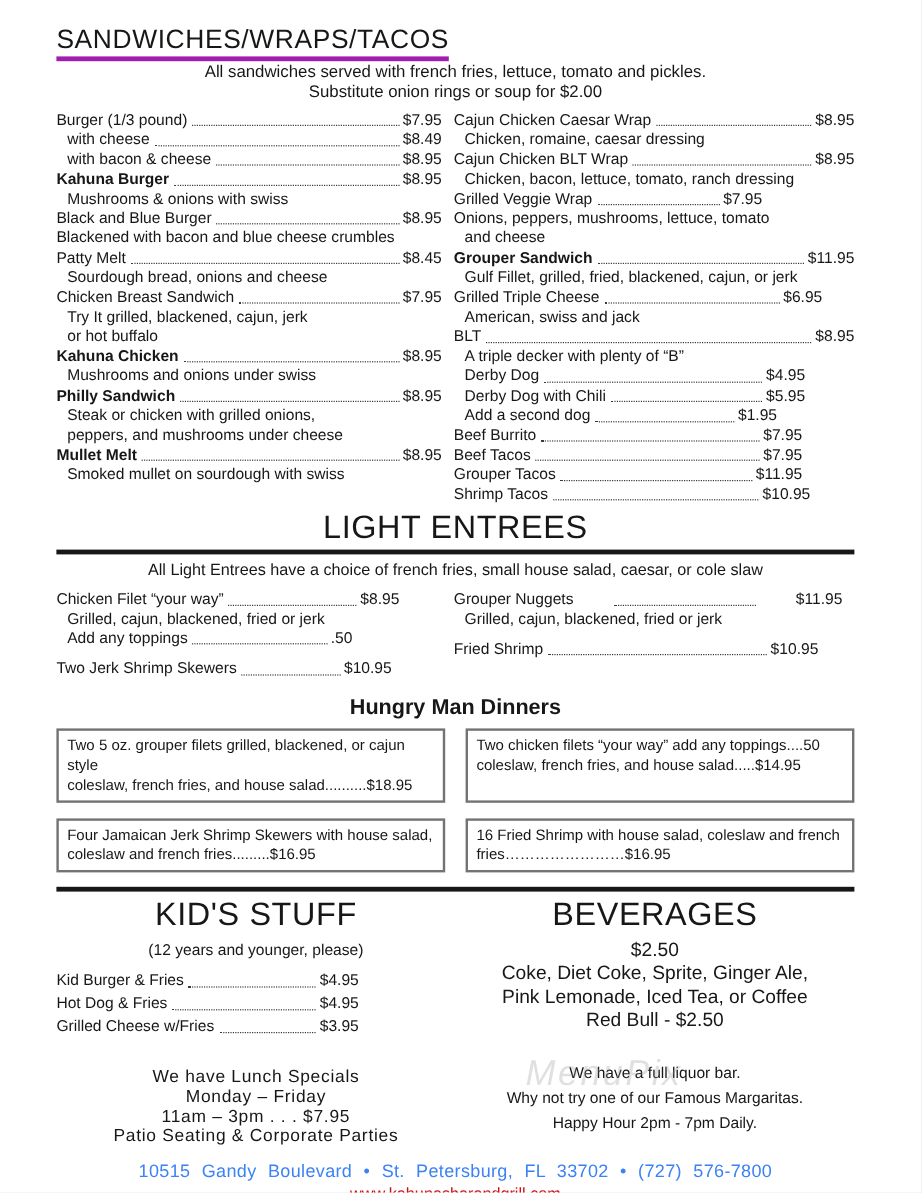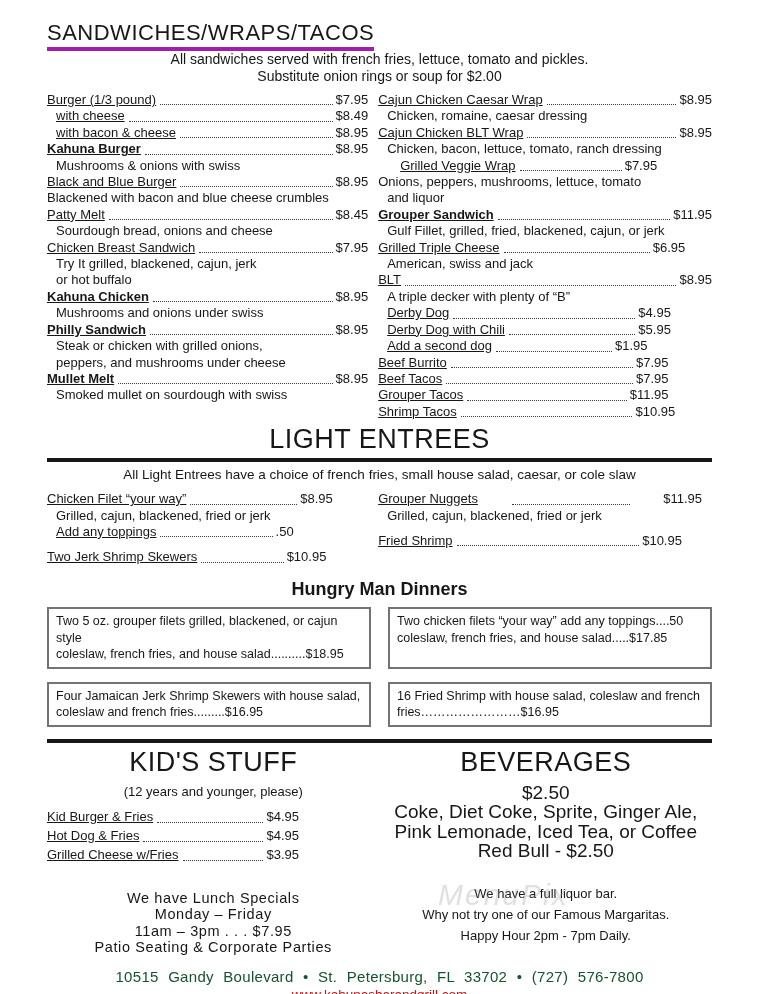--- a/index.html
+++ b/index.html
@@ -10,45 +10,45 @@
     box-sizing:border-box; padding:20px 56px 0 47px;
   }
   .c { text-align:center; }
   .h1 { display:inline-block; font-size:22px; letter-spacing:0.5px; border-bottom:4px solid #a21caf; padding-bottom:1px; }
   .note { font-size:14px; line-height:17px; }
   .note.sm { font-size:13.5px; }
   .cols { display:flex; margin-top:7px; }
   .colL { width:49.8%; padding-right:10px; box-sizing:border-box; }
   .colR { width:50.2%; box-sizing:border-box; }
   .mline { display:flex; align-items:flex-end; font-size:13px; line-height:16.4px; white-space:nowrap; }
-  .mline .nm { white-space:pre;text-decoration:underline; }
+  .mline .nm { white-space:pre; }
   .mline .ldr { flex:1; min-width:10px; border-bottom:1.6px dotted #3a3a3a; margin:0 3px 3px 4px; }
   .mline .pr { white-space:pre; }
   .mline.bold .nm { font-weight:bold; }
   .mline.ind { padding-left:9px; }
   .mline.desc { padding-left:9px; }
   .h-big { font-size:27px; letter-spacing:0.5px; margin-top:4px; }
   .rule { height:4px; background:#171717; margin:3px 0 2px 0; }
   .le-note { margin:4px 0 8px 0; }
   .cols.le { margin-top:4px; min-height:78px; }
   .h-mid { font-size:18px; font-weight:bold; margin:10px 0 7px 0; }
   .boxes { display:grid; grid-template-columns:1fr 1fr; gap:13px 17px; }
   .hbox { border:2px solid #737373; padding:4px 7px; font-size:12.5px; line-height:16.5px; }
   .rule2 { margin-top:12px; }
   .halves { display:flex; margin-top:2px; }
   .half { width:50%; box-sizing:border-box; position:relative; }
   .half .h-big { margin-top:2px; }
   .kids-note { font-size:13px; margin:6px 0 8px 0; }
   .kid-list { width:252px; }
   .kid-list .mline { line-height:19px; }
-  .bev-lines { font-size:19px; line-height:19.5px; margin-top:5px; }
+  .bev-lines { font-size:16px; line-height:19.5px; margin-top:5px; }
   .lunch-lines { font-size:14.5px; line-height:16.5px; letter-spacing:0.6px; margin-top:26px; }
   .bar-lines { font-size:13px; line-height:21px; margin-top:22px; }
   .footer { margin-top:12px; }
-  .addr { color:#14532d; font-size:15px; word-spacing:5px; letter-spacing:0.3px; }
+  .addr { color:#3b82f6; font-size:15px; word-spacing:5px; letter-spacing:0.3px; }
   .site { color:#cc0f0f; font-size:13.5px; margin-top:2px; }
   .watermark {
     position:absolute; left:438px; top:878px; font-size:30px; font-style:italic;
     color:#9a9a9a; opacity:0.30; letter-spacing:2px; pointer-events:none;
   }
   .tline { }
 </style>
 </head>
 <body>
 
@@ -128,27 +128,27 @@
             <span class="ldr"></span>
             <span class="pr">$8.95</span>
           </div>
           <div class="mline desc">Chicken, romaine, caesar dressing</div>
           <div class="mline">
             <span class="nm">Cajun Chicken BLT Wrap</span>
             <span class="ldr"></span>
             <span class="pr">$8.95</span>
           </div>
           <div class="mline desc">Chicken, bacon, lettuce, tomato, ranch dressing</div>
-          <div class="mline" style="width: 77%; margin-left: 22px;">
+          <div class="mline" style="width: 77%;">
             <span class="nm">Grilled Veggie Wrap</span>
             <span class="ldr"></span>
             <span class="pr">$7.95</span>
           </div>
           <div class="mline">Onions, peppers, mushrooms, lettuce, tomato</div>
-          <div class="mline desc">and liquor</div>
+          <div class="mline desc">and cheese</div>
           <div class="mline bold">
             <span class="nm">Grouper Sandwich</span>
             <span class="ldr"></span>
             <span class="pr">$11.95</span>
           </div>
           <div class="mline desc">Gulf Fillet, grilled, fried, blackened, cajun, or jerk</div>
           <div class="mline" style="width: 92%;">
             <span class="nm">Grilled Triple Cheese</span>
             <span class="ldr"></span>
             <span class="pr">$6.95</span>
@@ -237,21 +237,21 @@
   </div>
 
   <div class="h-mid c">Hungry Man Dinners</div>
   <div class="boxes">
     <div class="hbox">
       <div>Two 5 oz. grouper filets grilled, blackened, or cajun style</div>
       <div>coleslaw, french fries, and house salad..........$18.95</div>
     </div>
     <div class="hbox">
       <div>Two  chicken  filets  “your way”  add any toppings....50</div>
-      <div>coleslaw, french fries, and house salad.....$17.85</div>
+      <div>coleslaw, french fries, and house salad.....$14.95</div>
     </div>
     <div class="hbox">
       <div>Four Jamaican Jerk Shrimp Skewers with house salad,</div>
       <div>coleslaw and french fries.........$16.95</div>
     </div>
     <div class="hbox">
       <div>16 Fried Shrimp with house salad, coleslaw and french</div>
       <div>fries……………………$16.95</div>
     </div>
   </div>

